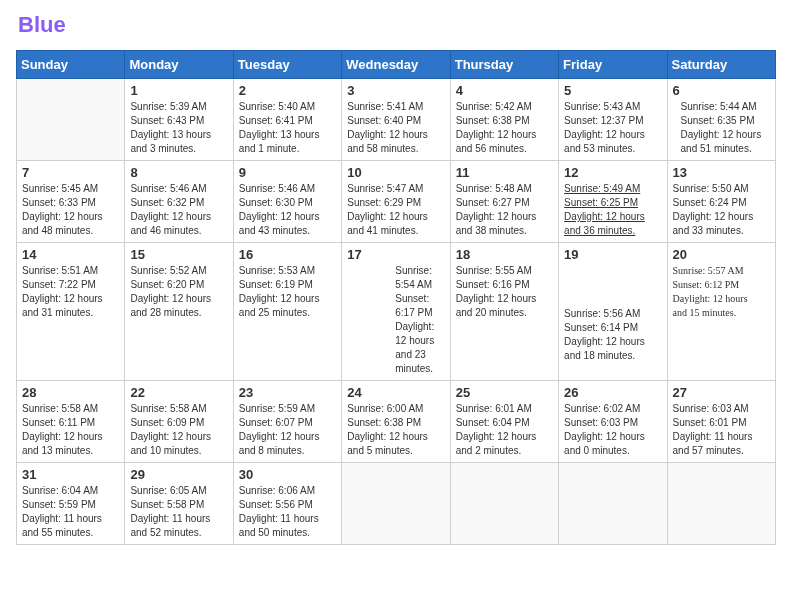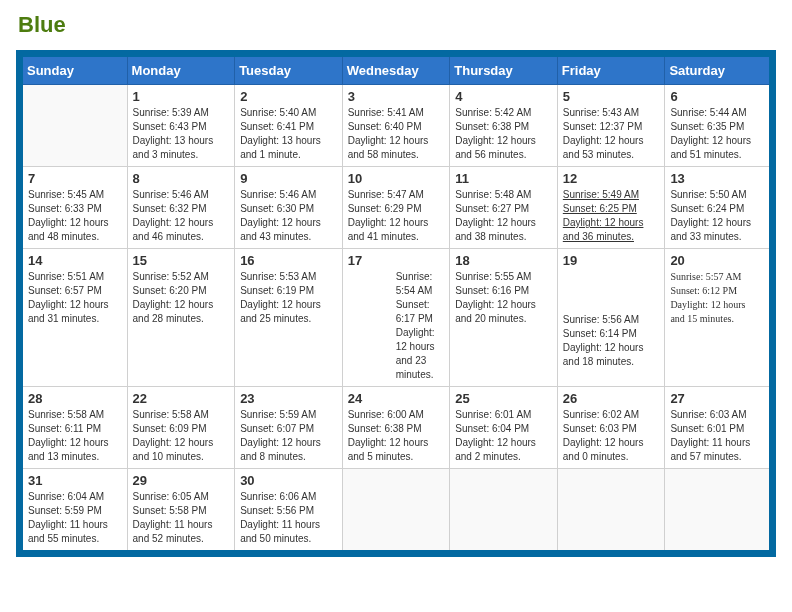--- a/index.html
+++ b/index.html
@@ -27,21 +27,21 @@
       font-weight: bold;
       color: #333;
     }
     .subtitle {
       font-size: 16px;
       color: #555;
     }
     .calendar {
       width: 100%;
       border-collapse: collapse;
-      border: 7px solid #0369a1;
+      border: 1px solid #0369a1;
     }
     .calendar th {
       background-color: #2e75c9;
       color: #fff;
       font-size: 13px;
       font-weight: bold;
       padding: 6px 4px;
       text-align: left;
       border: 1px solid #2060a8;
     }
@@ -65,21 +65,21 @@
       line-height: 1.4;
       color: #333;
     }
     .empty { background: #f9f9f9; }
   </style>
 </head>
 <body>
 
 <div class="header">
   <div class="logo">
-    <div style="font-size:22px;font-weight:bold;color:#4d7c0f;margin-top:-4px;margin-left:2px;">Blue</div>
+    <div style="font-size:22px;font-weight:bold;color:#8b5cf6;margin-top:-4px;margin-left:2px;">Blue</div>
   </div>
   <div class="title-block">
     <div class="month-title"></div>
     <div class="subtitle"></div>
   </div>
 </div>
 
 <table class="calendar">
   <thead>
     <tr>
@@ -125,21 +125,21 @@
         </td>
         <td>
           <span class="day-num">5</span>
           <div class="cell-info" style="white-space: pre-line;">Sunrise: 5:43 AM
 Sunset: 12:37 PM
 Daylight: 12 hours
 and 53 minutes.</div>
         </td>
         <td>
           <span class="day-num">6</span>
-          <div class="cell-info" style="white-space: pre-line;">Sunrise: 5:44 AM
+          <div class="cell-info" style="white-space: pre-line; margin-left: 8px;">Sunrise: 5:44 AM
 Sunset: 6:35 PM
 Daylight: 12 hours
 and 51 minutes.</div>
         </td>
       </tr>
       <tr>
         <td>
           <span class="day-num">7</span>
           <div class="cell-info" style="white-space: pre-line;">Sunrise: 5:45 AM
 Sunset: 6:33 PM
@@ -186,21 +186,21 @@
           <div class="cell-info" style="white-space: pre-line;">Sunrise: 5:50 AM
 Sunset: 6:24 PM
 Daylight: 12 hours
 and 33 minutes.</div>
         </td>
       </tr>
       <tr>
         <td>
           <span class="day-num">14</span>
           <div class="cell-info" style="white-space: pre-line;">Sunrise: 5:51 AM
-Sunset: 6:57 PM
+Sunset: 7:22 PM
 Daylight: 12 hours
 and 31 minutes.</div>
         </td>
         <td>
           <span class="day-num">15</span>
           <div class="cell-info" style="white-space: pre-line;">Sunrise: 5:52 AM
 Sunset: 6:20 PM
 Daylight: 12 hours
 and 28 minutes.</div>
         </td>

